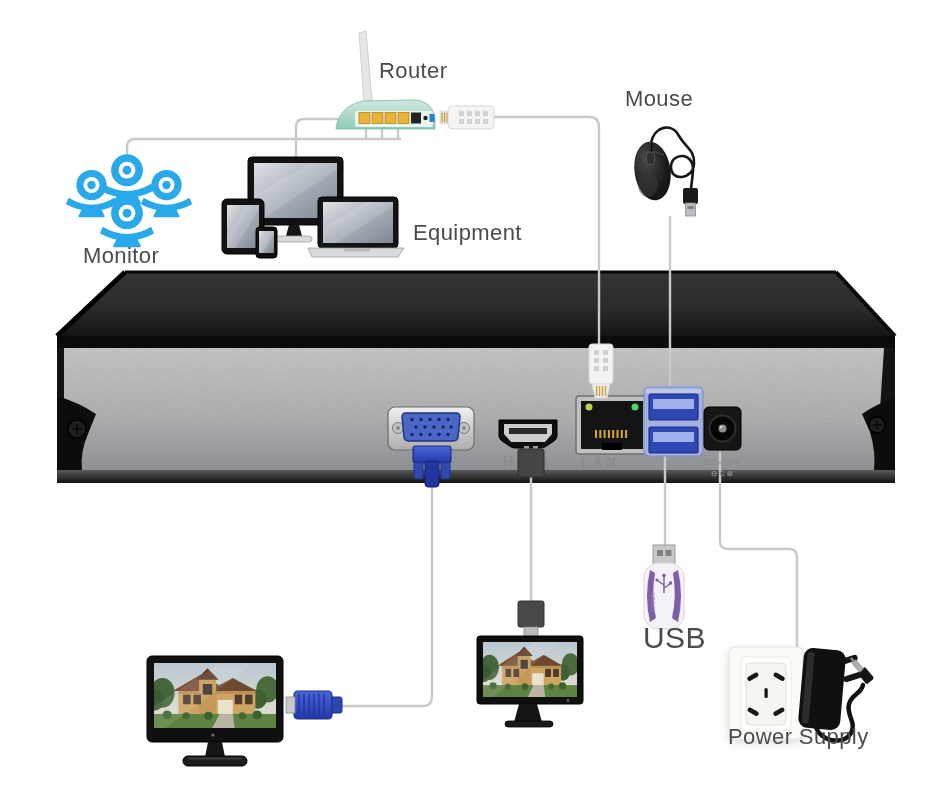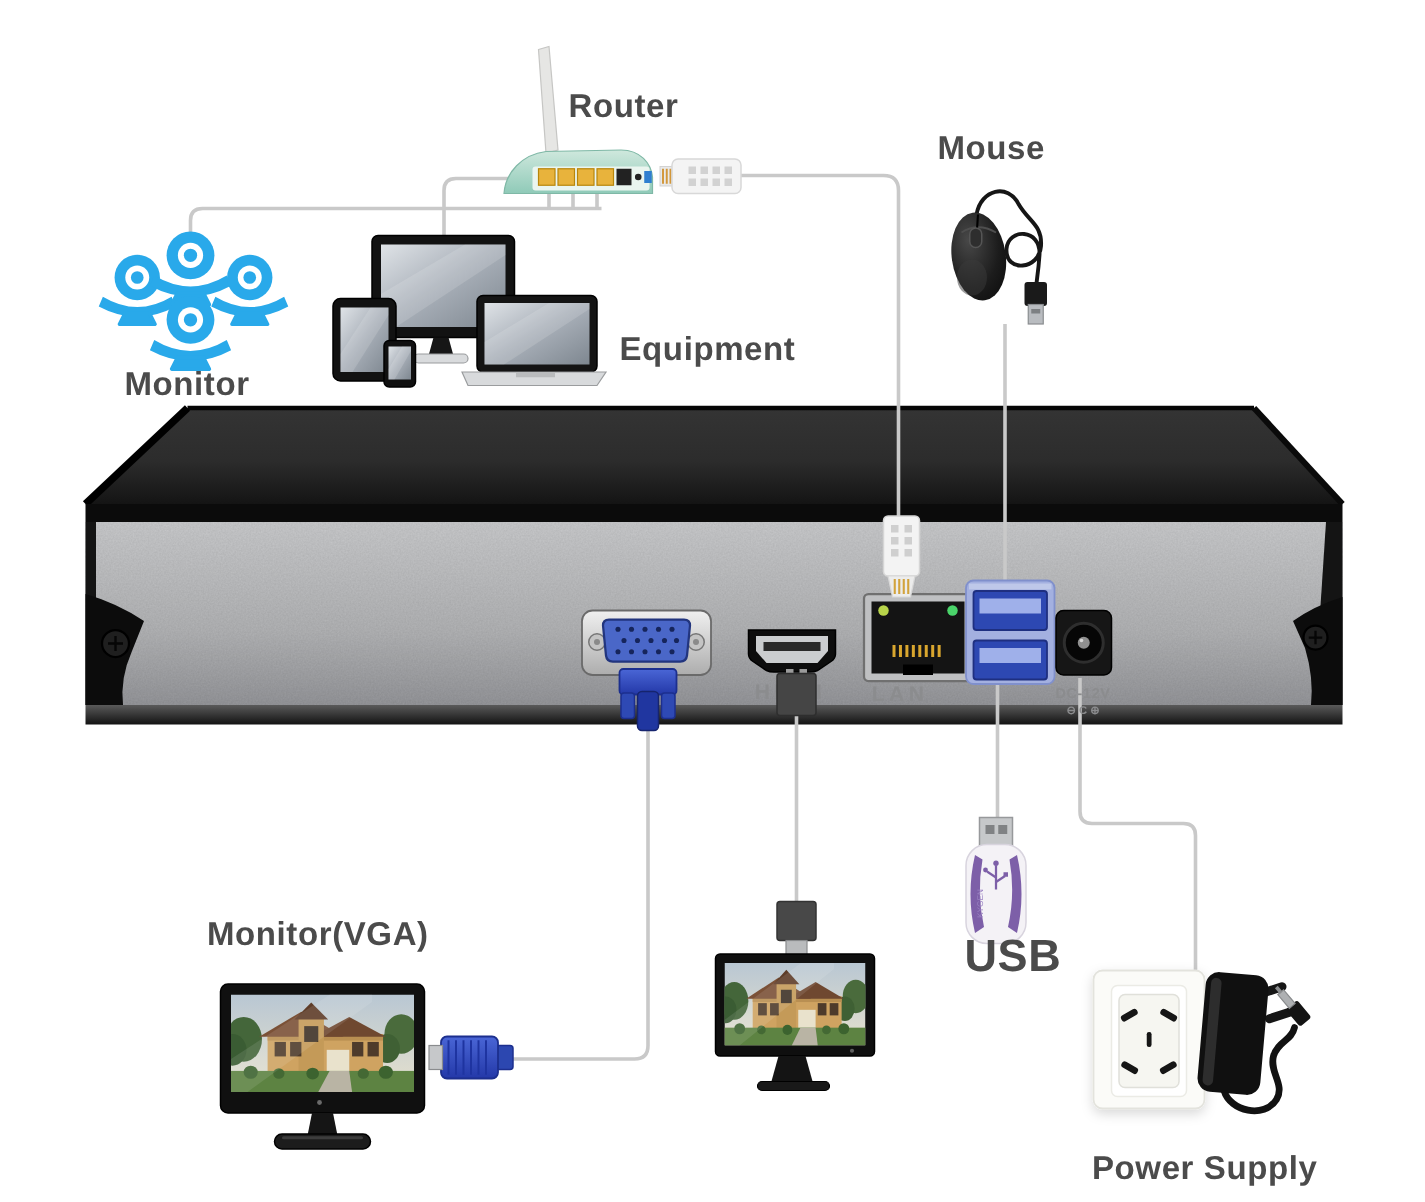--- a/index.html
+++ b/index.html
@@ -1,19 +1,19 @@
 <!DOCTYPE html>
 <html><head>
 <meta charset="utf-8">
 <style>
   html,body{margin:0;padding:0;background:#ffffff;}
   .canvas{position:relative;width:950px;height:801px;background:#fff;overflow:hidden;
           font-family:"Liberation Sans",sans-serif;}
   .art{position:absolute;left:0;top:0;}
-  .lbl{position:absolute;font-weight:700;font-size:22px;color:#4b4b4b;
+  .lbl{position:absolute;font-weight:400;font-size:22px;color:#4b4b4b;
        letter-spacing:.4px;white-space:nowrap;font-family:"Liberation Sans",sans-serif;}
   .etched{font-family:"Liberation Sans",sans-serif;font-weight:700;fill:#8b8c8e;}
 </style>
 </head>
 <body>
 
 <div class="canvas">
 
 <svg class="art" width="950" height="801" viewBox="0 0 950 801" xmlns="http://www.w3.org/2000/svg">
   <defs>
@@ -392,17 +392,16 @@
       <rect x="801" y="649" width="42" height="80" rx="9" fill="#101010"></rect>
       <rect x="804.5" y="653" width="7" height="72" rx="3.5" fill="#2d2d2d"></rect>
     </g>
   </g>
 </svg>
 
 <div class="lbl" style="left:379px;top:58px">Router</div>
 <div class="lbl" style="left:625px;top:86px">Mouse</div>
 <div class="lbl" style="left:83px;top:243px">Monitor</div>
 <div class="lbl" style="left:413px;top:220px">Equipment</div>
-<div class="lbl" style="left:138px;top:610px">Monitor(VGA)</div>
 <div class="lbl" style="left:643px;top:621px;font-size:30px">USB</div>
-<div class="lbl" style="left:728px;top:766px">Power Supply</div>
+<div class="lbl" style="left:728px;top:724px">Power Supply</div>
 
 </div>
 
 </body></html>

